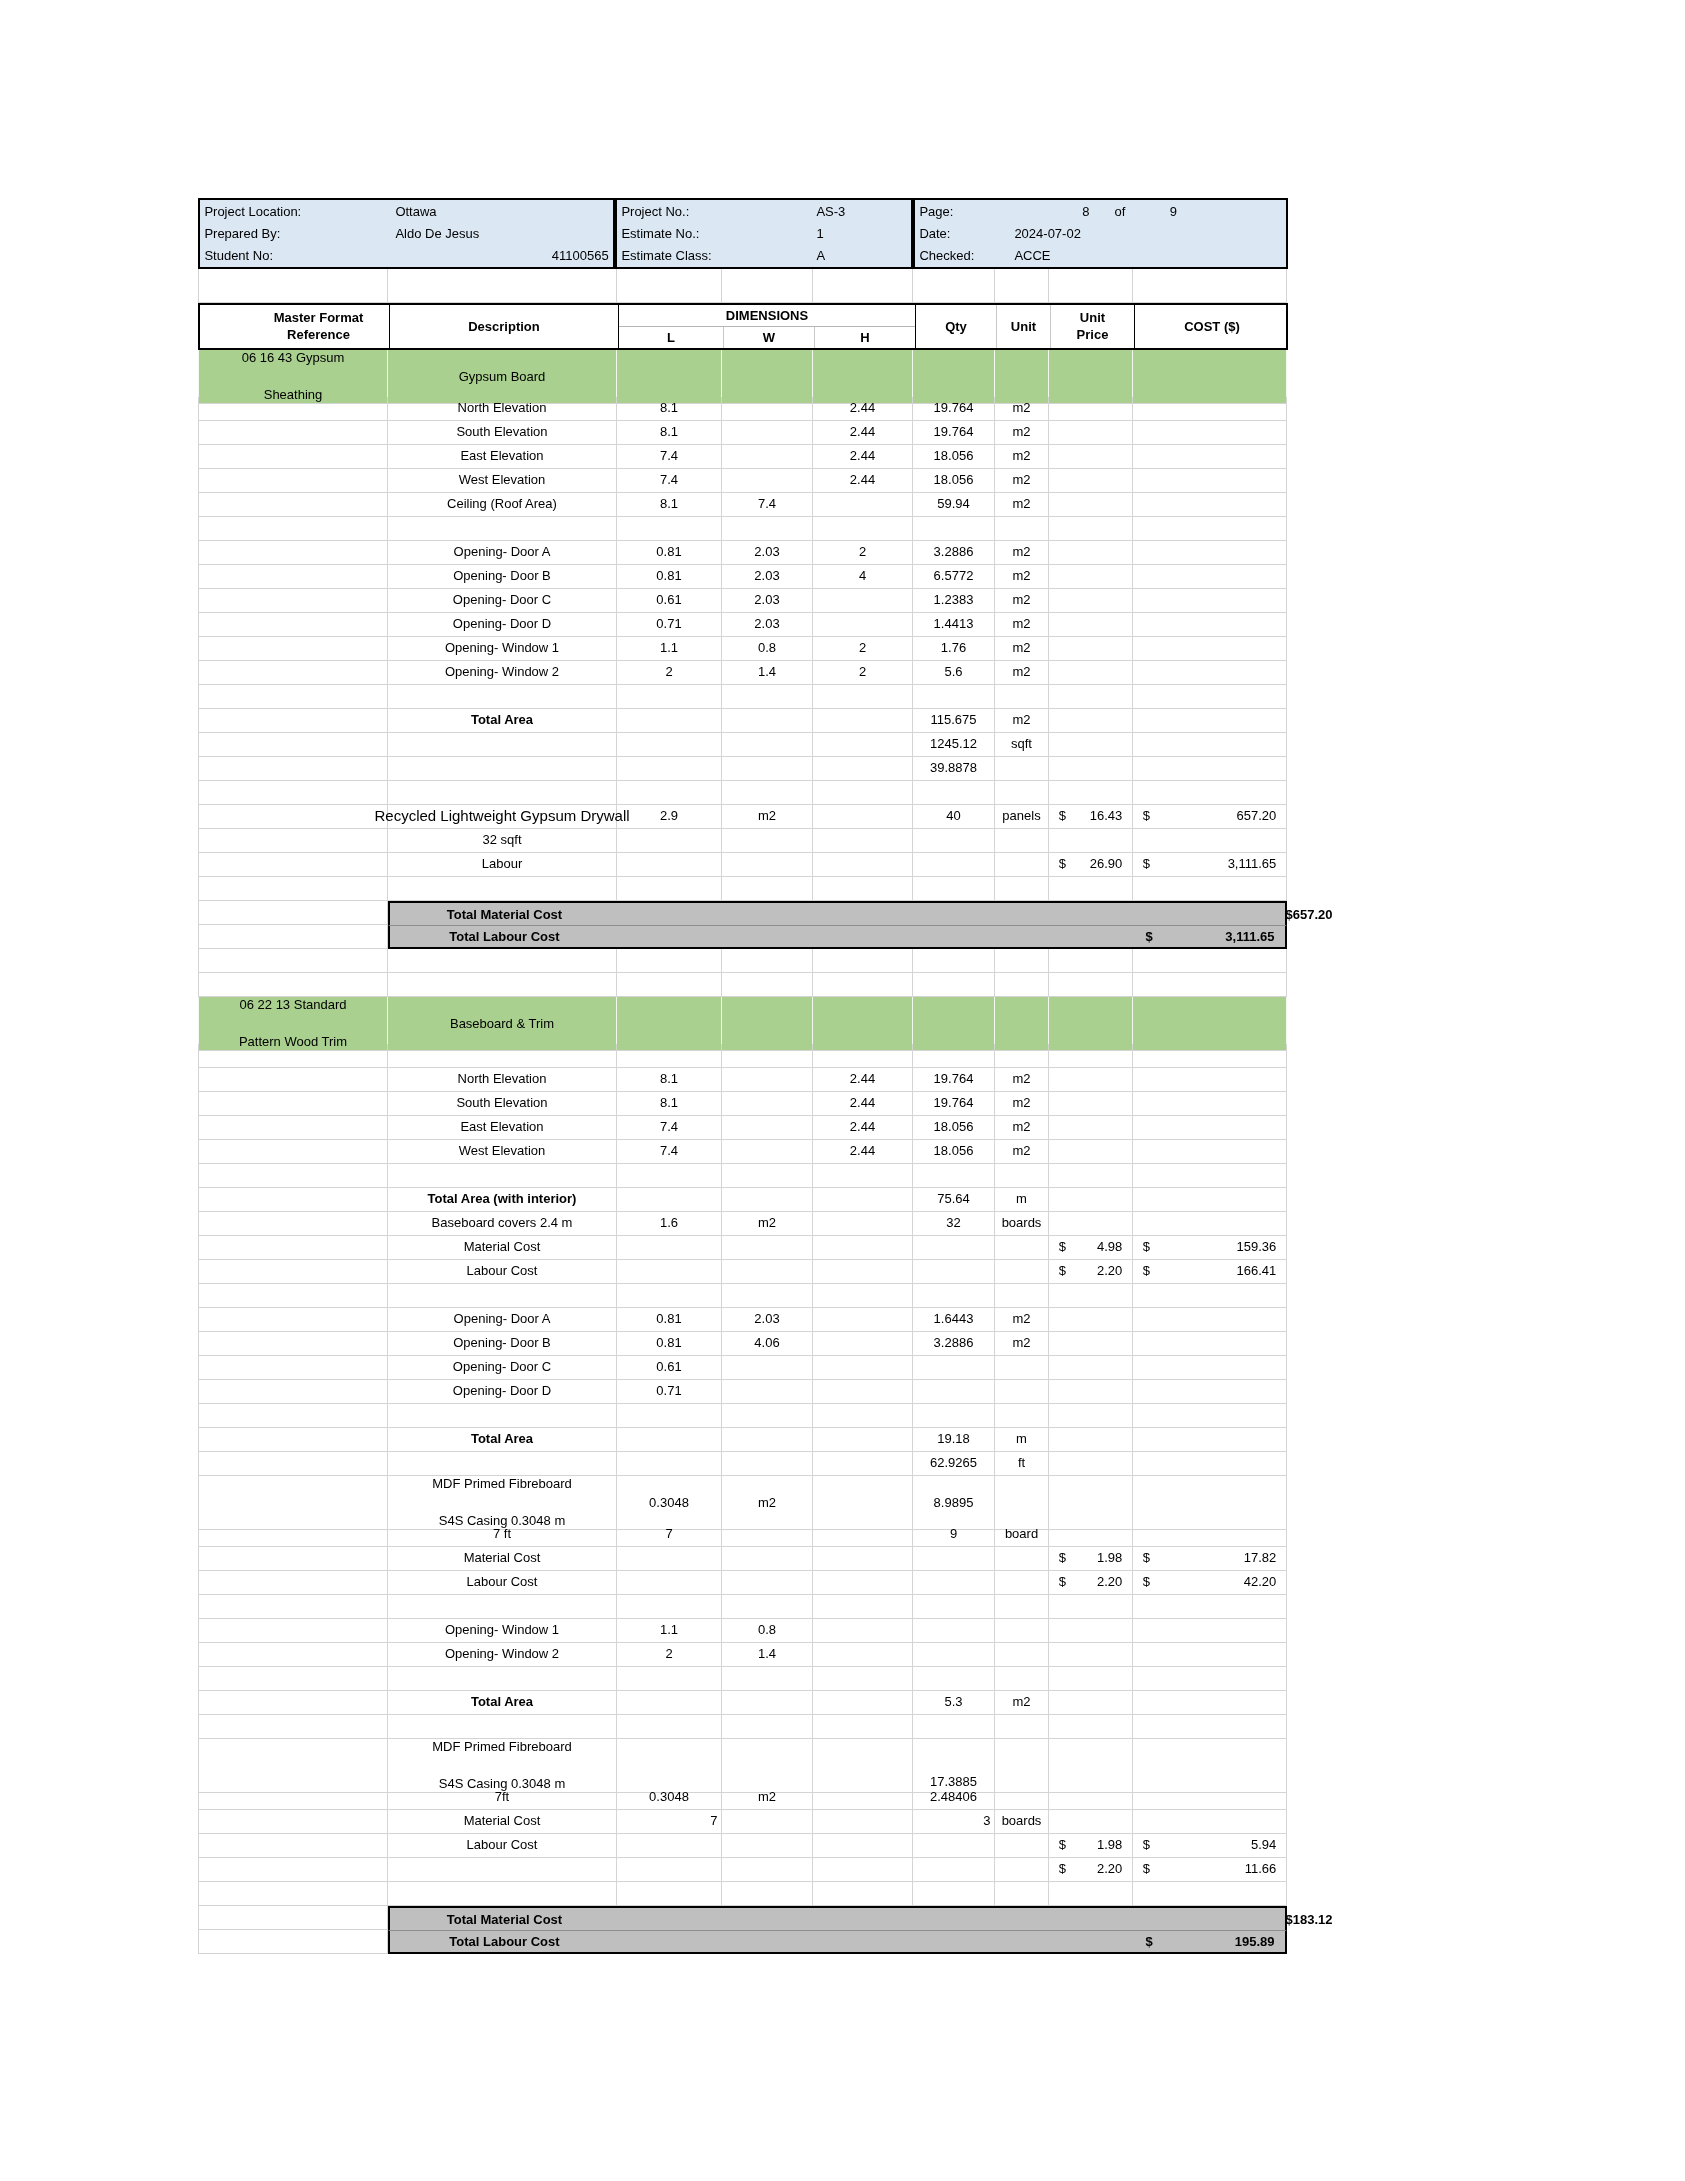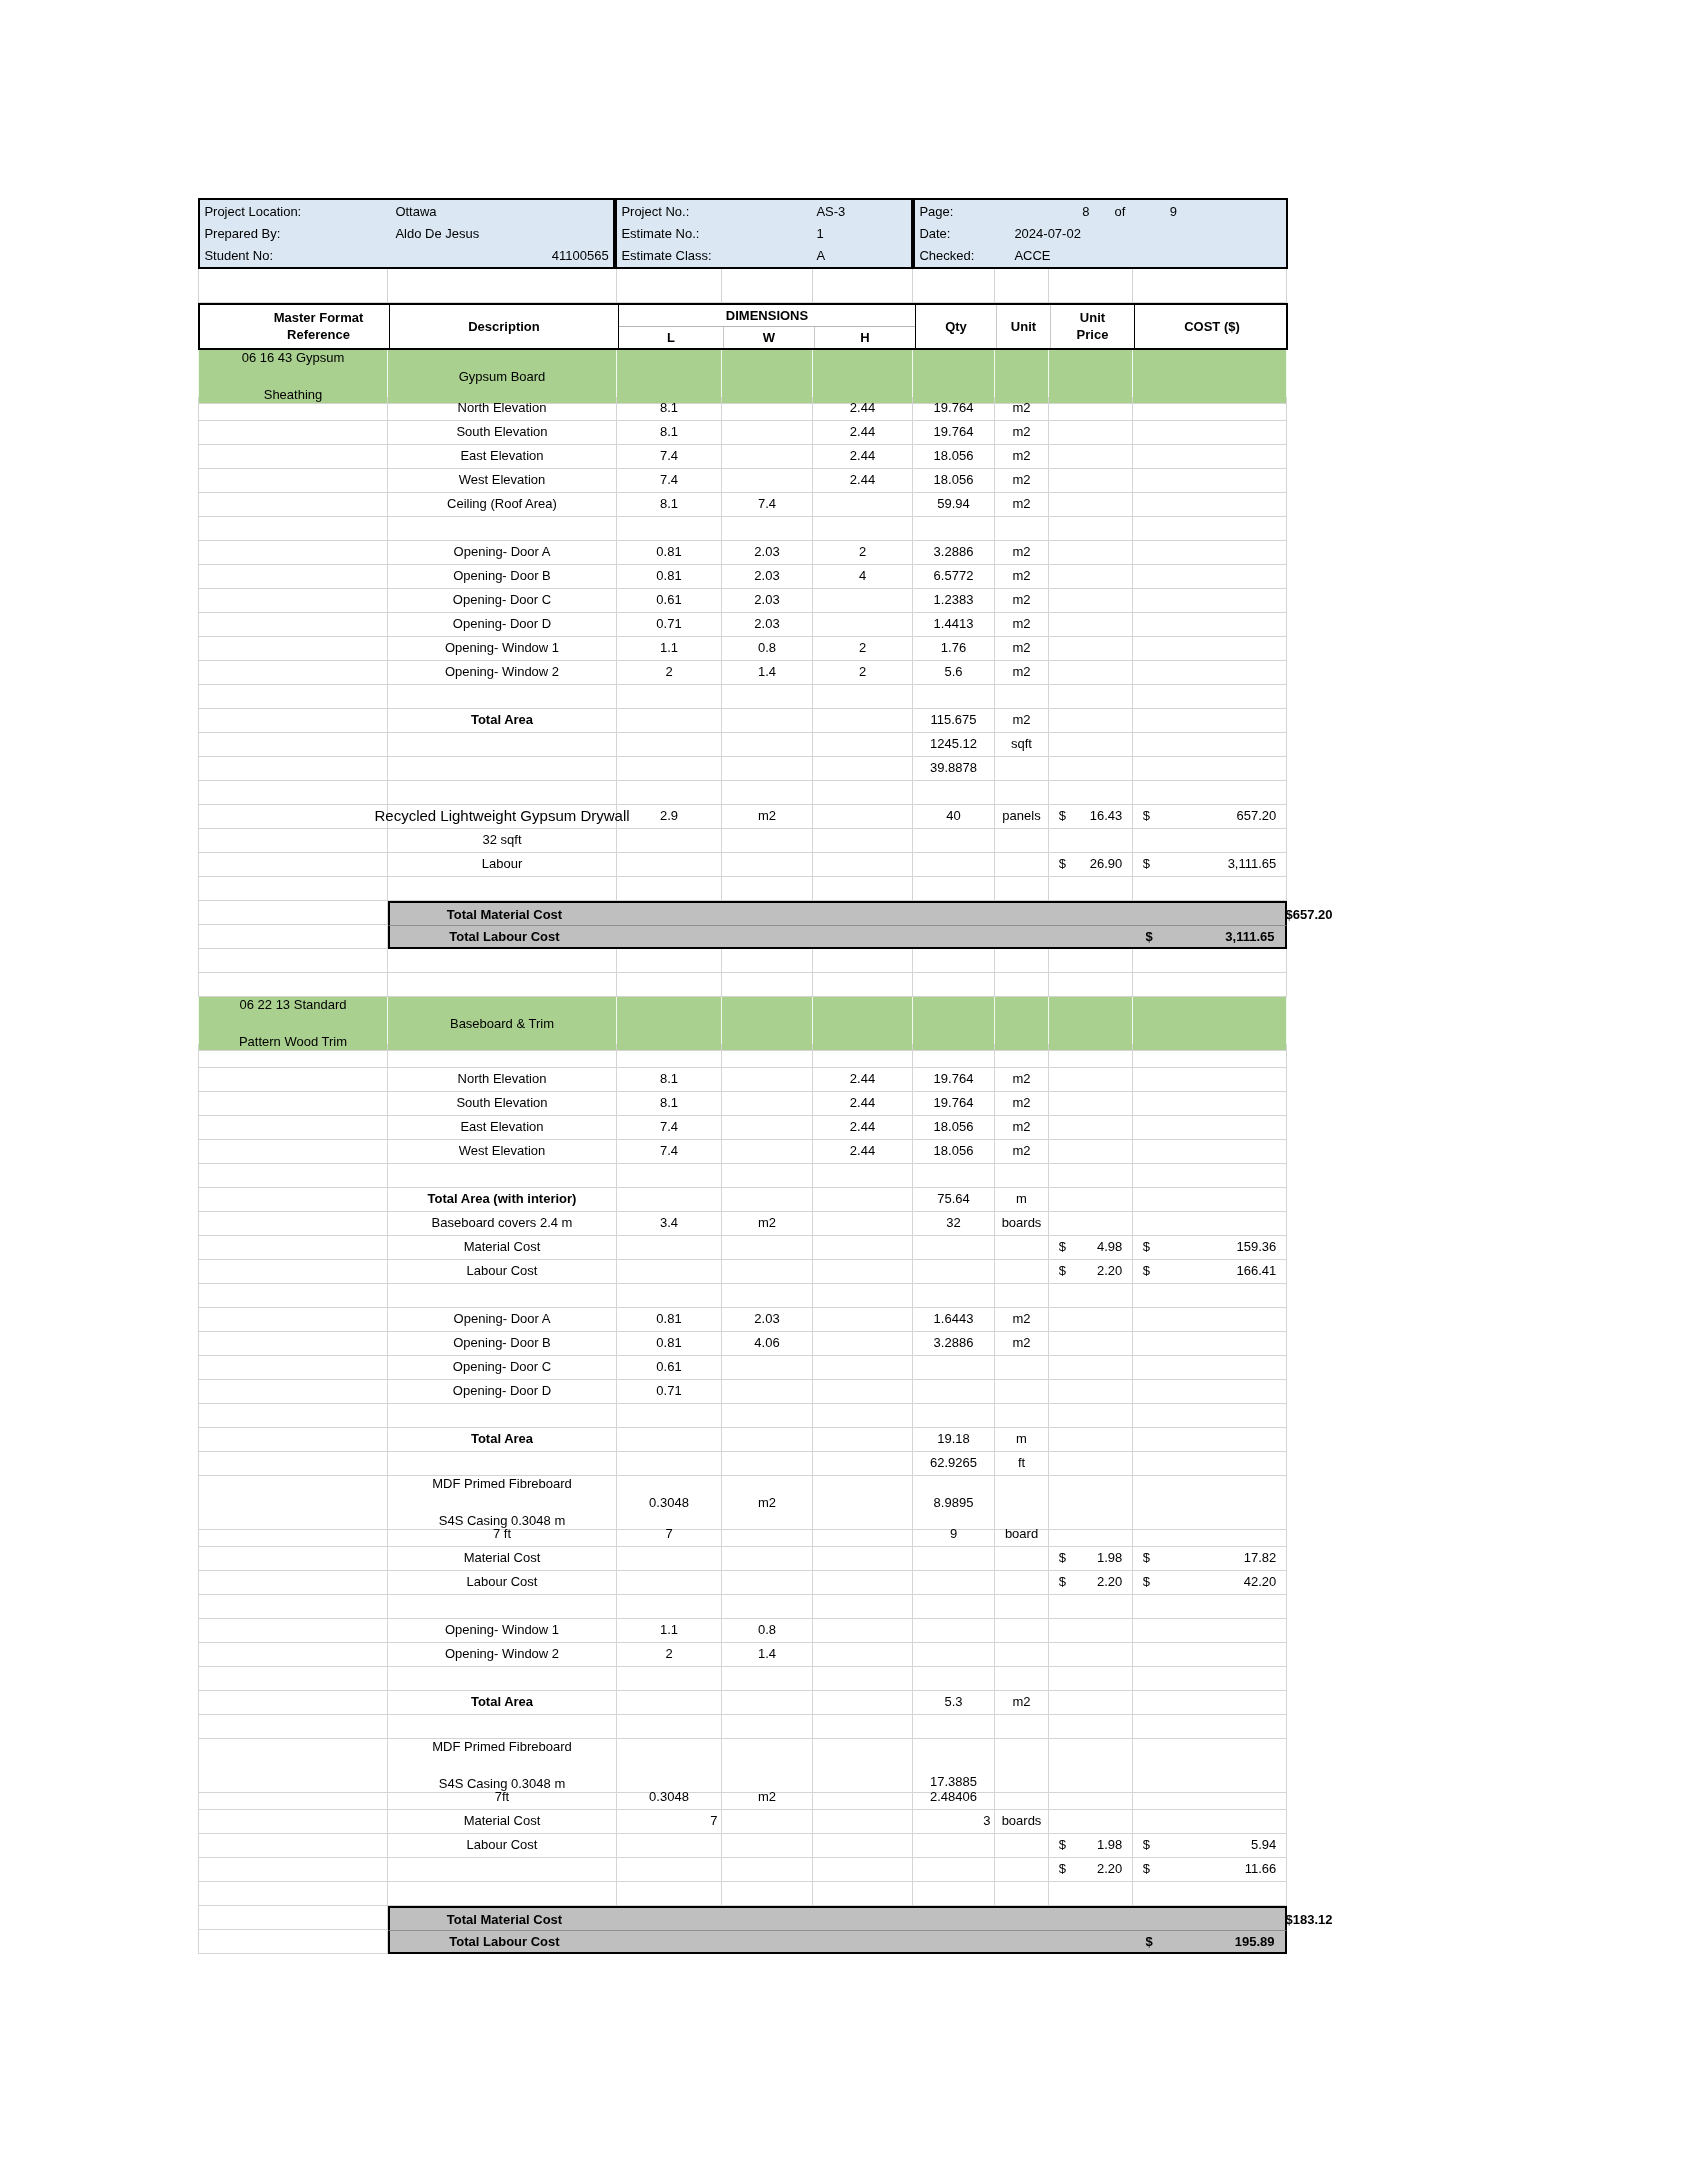--- a/index.html
+++ b/index.html
@@ -540,21 +540,21 @@
           <div class="c c-w"></div>
           <div class="c c-h"></div>
           <div class="c c-qty">75.64</div>
           <div class="c c-unit">m</div>
           <div class="c c-price"></div>
           <div class="c c-cost"></div>
         </div>
         <div class="row g">
           <div class="c c-ref"></div>
           <div class="c c-desc">Baseboard covers 2.4 m</div>
-          <div class="c c-l">3.4</div>
+          <div class="c c-l">1.6</div>
           <div class="c c-w">m2</div>
           <div class="c c-h"></div>
           <div class="c c-qty">32</div>
           <div class="c c-unit">boards</div>
           <div class="c c-price"></div>
           <div class="c c-cost"></div>
         </div>
         <div class="row g">
           <div class="c c-ref"></div>
           <div class="c c-desc">Material Cost</div>

